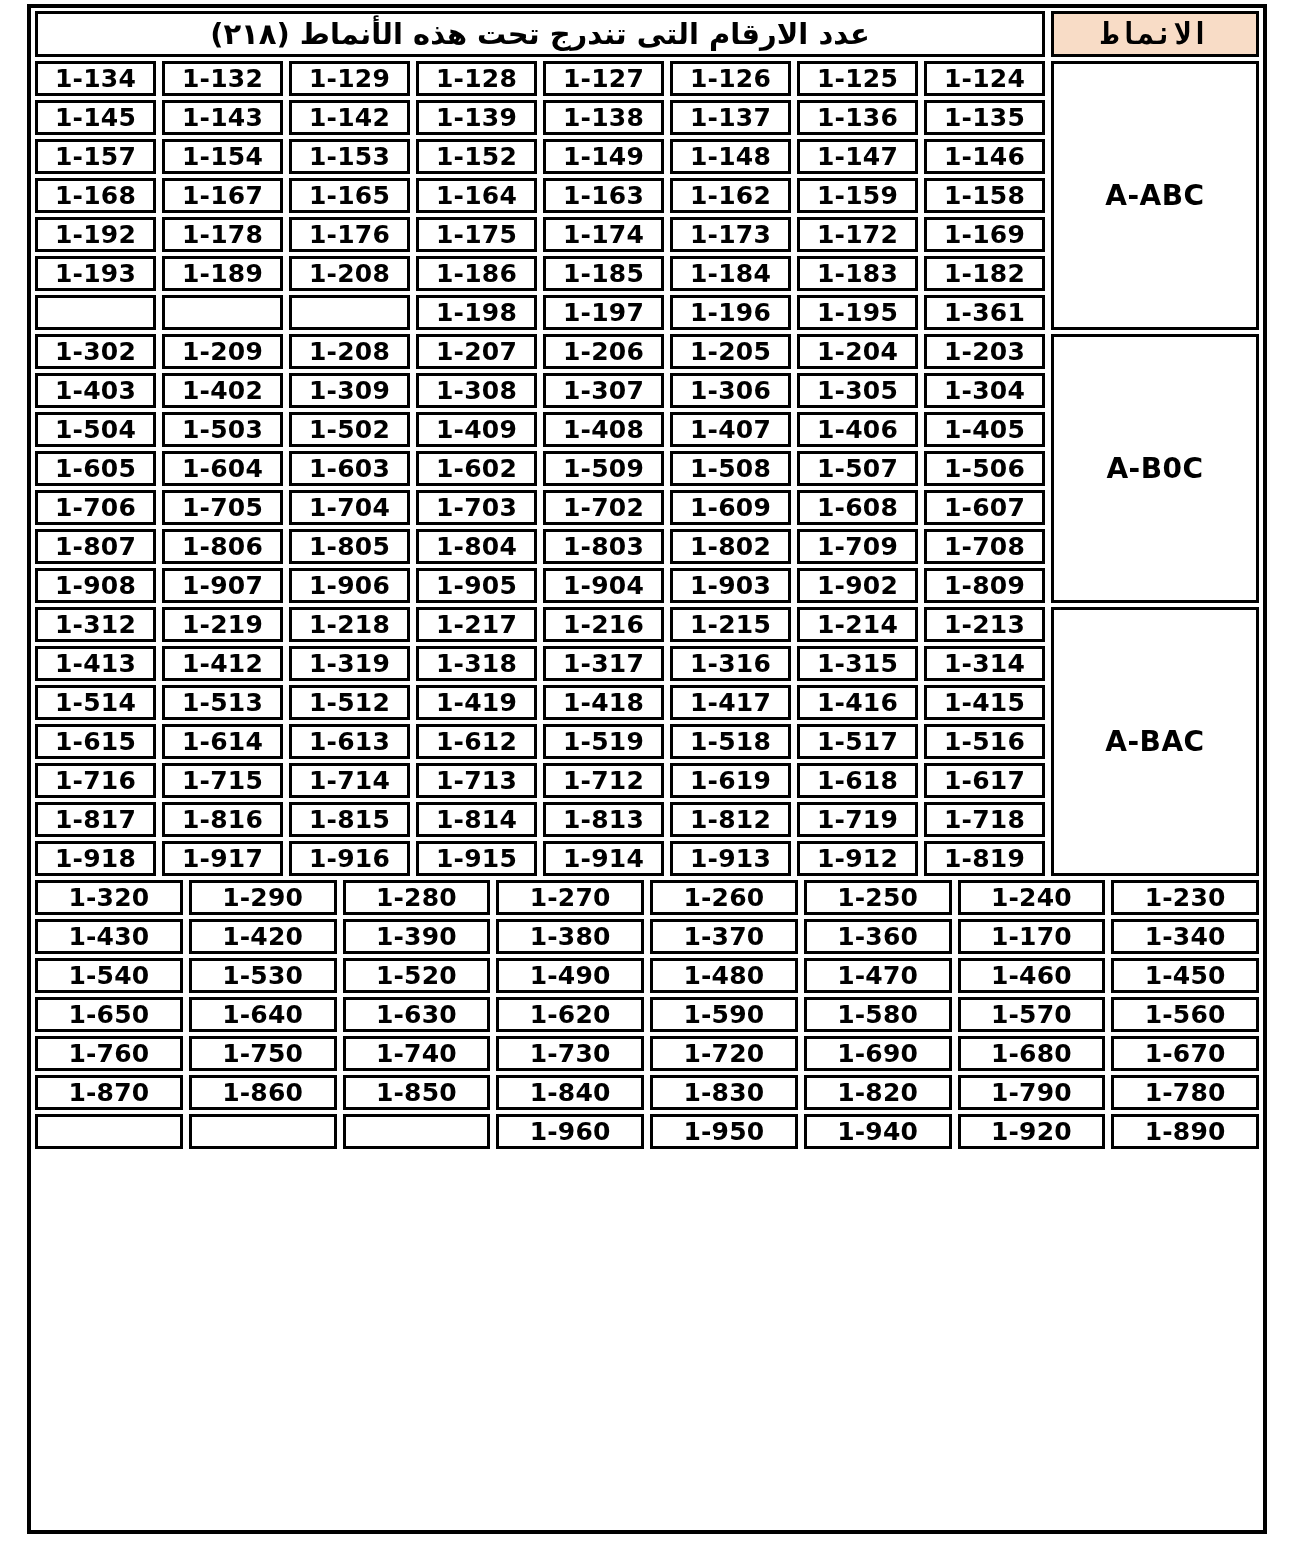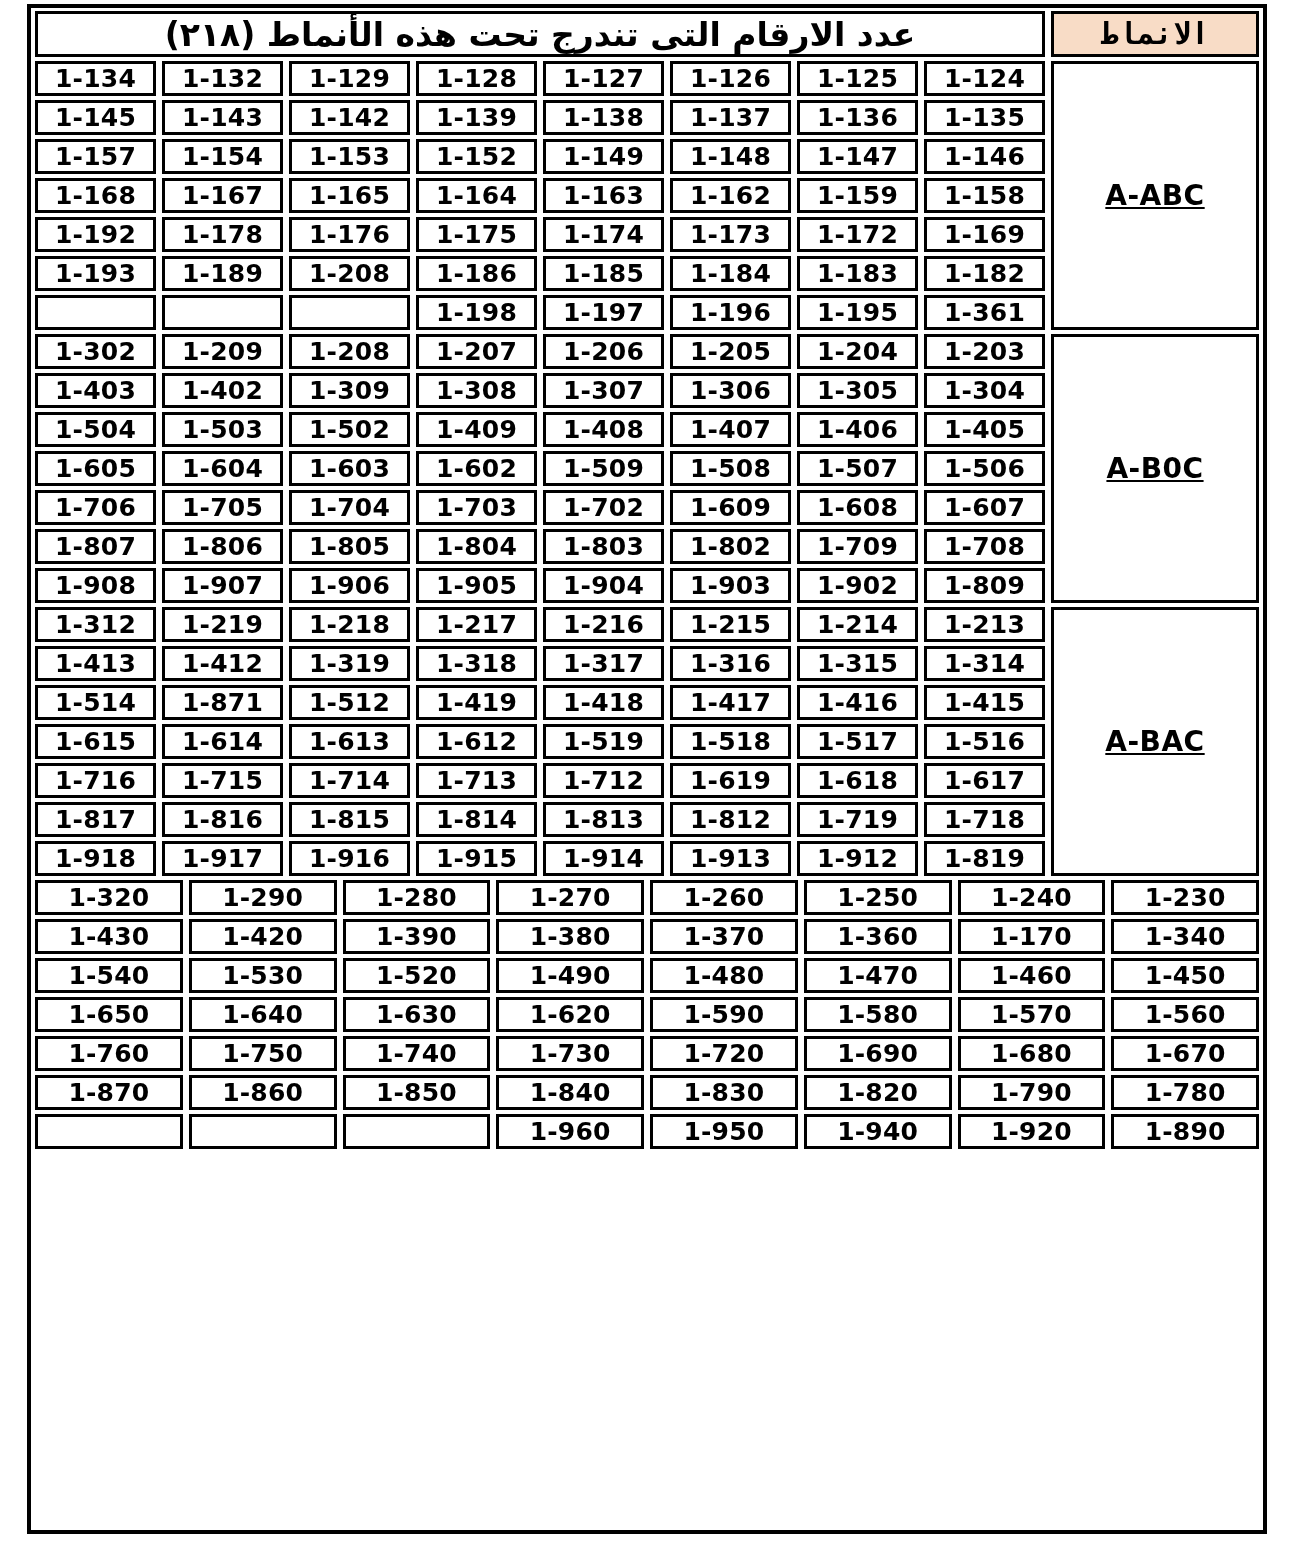--- a/index.html
+++ b/index.html
@@ -31,38 +31,37 @@
     font-weight:bold;
     color:#000;
     box-sizing:border-box;
   }
   .patterns-head{
     width:208px;flex:0 0 208px;
     font-size:30px;
   }
   .title-cell{
     flex:1;
-    font-size:33px;
+    font-size:29px;
     letter-spacing:0.2px;
   }
   .group-row{
     display:flex;
     flex:7 1 0;
     min-height:0;
   }
   .group-label-col{
     width:214px;flex:0 0 214px;
     display:flex;
   }
   .group-label-box{
     flex:1;
     font-size:28px;
     letter-spacing:0.5px;
     direction:ltr;
-    text-decoration:underline;
   }
   .numbers-grid{
     flex:1;
     display:flex;flex-direction:column;
     min-width:0;
   }
   .num-row{
     flex:1;
     display:flex;
   }
@@ -269,21 +268,21 @@
               <div class="box num-cell">1-412</div>
               <div class="box num-cell">1-413</div>
             </div>
             <div class="num-row">
               <div class="box num-cell">1-415</div>
               <div class="box num-cell">1-416</div>
               <div class="box num-cell">1-417</div>
               <div class="box num-cell">1-418</div>
               <div class="box num-cell">1-419</div>
               <div class="box num-cell">1-512</div>
-              <div class="box num-cell">1-871</div>
+              <div class="box num-cell">1-513</div>
               <div class="box num-cell">1-514</div>
             </div>
             <div class="num-row">
               <div class="box num-cell">1-516</div>
               <div class="box num-cell">1-517</div>
               <div class="box num-cell">1-518</div>
               <div class="box num-cell">1-519</div>
               <div class="box num-cell">1-612</div>
               <div class="box num-cell">1-613</div>
               <div class="box num-cell">1-614</div>

